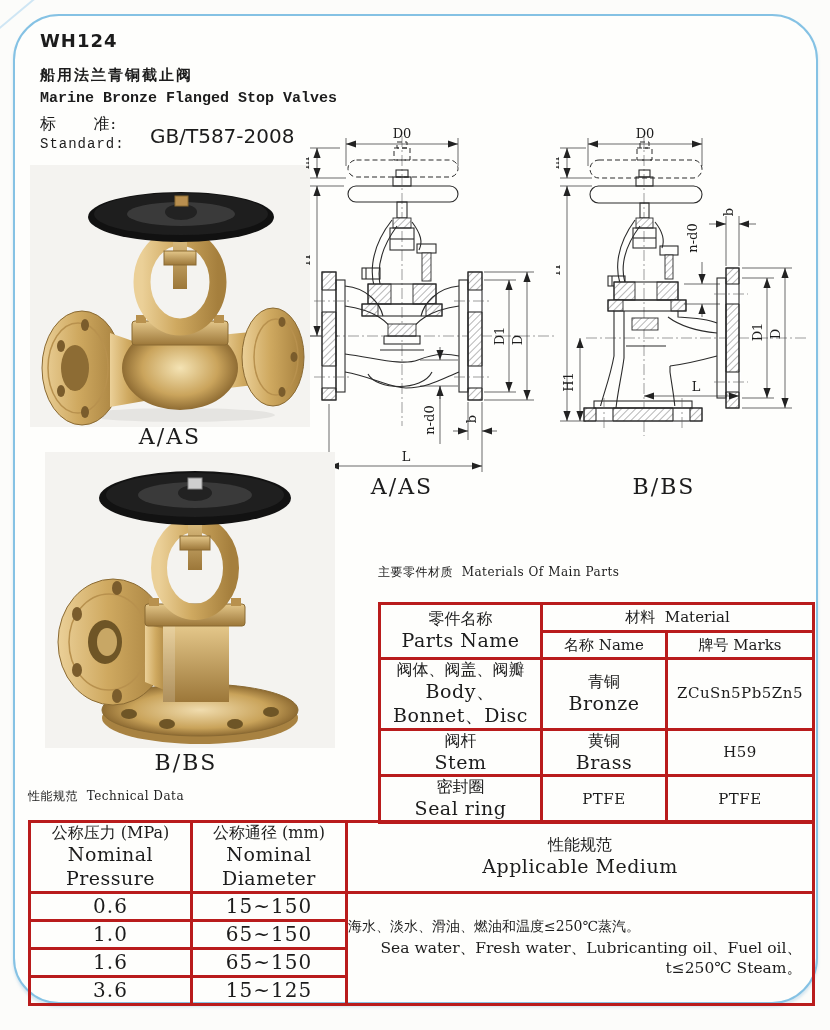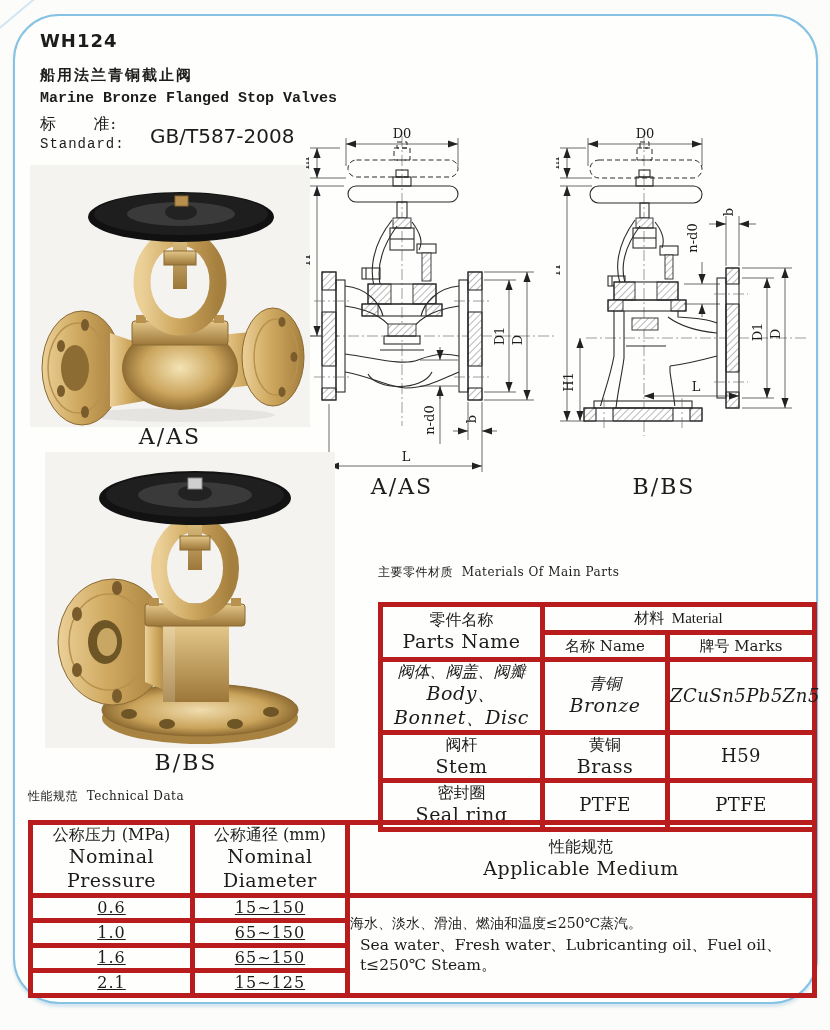--- a/index.html
+++ b/index.html
@@ -20,30 +20,30 @@
   .abs{position:absolute;}
   .model{left:40px;top:30px;font-family:"DejaVu Sans",sans-serif;font-weight:bold;font-size:18px;letter-spacing:1px;}
   .title-zh{left:40px;top:66px;font-family:"DejaVu Sans",sans-serif;font-weight:bold;font-size:15px;letter-spacing:2px;}
   .title-en{left:40px;top:90px;font-family:"Liberation Mono",monospace;font-weight:bold;font-size:15px;}
   .std-zh{left:40px;top:114px;font-size:16px;white-space:pre;letter-spacing:1px;}
   .std-en{left:40px;top:136px;font-family:"Liberation Mono",monospace;font-size:14px;letter-spacing:1px;}
   .std-val{left:150px;top:124px;font-family:"DejaVu Sans",sans-serif;font-weight:normal;font-size:20px;}
   .fig-label{position:absolute;font-size:22px;letter-spacing:2px;text-align:center;}
   .sec-title{position:absolute;font-size:12px;white-space:pre;letter-spacing:.5px;}
   table{border-collapse:collapse;table-layout:fixed;position:absolute;}
-  td{border:5px solid #b91c1c;text-align:center;vertical-align:middle;padding:0;font-size:15px;line-height:1.25;}
+  td{border:3px solid #b91c1c;text-align:center;vertical-align:middle;padding:0;font-size:15px;line-height:1.25;}
   .mat-table{left:378px;top:602px;width:434px;}
   .tech-table{left:28px;top:820px;width:784px;}
   .zh{font-size:16px;}
   .en{font-size:19px;letter-spacing:.5px;}
-  .marks{font-size:18px;letter-spacing:.5px;}
-  .num{font-size:16px;letter-spacing:1px;text-decoration:underline;}
+  .marks{font-size:15px;letter-spacing:.5px;}
+  .num{font-size:20px;letter-spacing:1px;}
   .med-zh{font-size:14px;text-align:left;margin-bottom:3px;}
-  .med-en{font-size:15.5px;text-align:left;padding:0 10px;line-height:1.3;}
-  .ws{white-space:pre;font-family:Liberation Serif, serif;}
+  .med-en{font-size:15.5px;text-align:right;padding:0 10px;line-height:1.3;}
+  .ws{white-space:pre;}
   
   svg .ln{stroke:#2b2b2b;stroke-width:1.1;fill:none;}
   svg .thin{stroke:#2b2b2b;stroke-width:.7;fill:none;}
   svg .dash{stroke:#2b2b2b;stroke-width:1;fill:none;stroke-dasharray:5 3;}
   svg .cl{stroke:#5a5a5a;stroke-width:.6;fill:none;stroke-dasharray:11 3 2 3;}
   svg .hat{fill:url(#hatch);stroke:#2b2b2b;stroke-width:.9;}
   svg .dtx{font-family:"DejaVu Serif",serif;font-size:13px;fill:#1c1c1c;}
 </style>
 </head>
 <body>
@@ -440,21 +440,21 @@
     <td rowspan="2">
       <div class="zh">零件名称</div>
       <div class="en">Parts Name</div>
     </td>
     <td colspan="2" class="ws">材料  Material</td>
   </tr>
   <tr style="height:27px;">
     <td>名称 Name</td>
     <td>牌号 Marks</td>
   </tr>
-  <tr style="height:44px;font-style:italic;">
+  <tr style="height:44px;">
     <td>
       <div class="zh">阀体、阀盖、阀瓣</div>
       <div class="en">Body、Bonnet、Disc</div>
     </td>
     <td>
       <div class="zh">青铜</div>
       <div class="en">Bronze</div>
     </td>
     <td class="marks">ZCuSn5Pb5Zn5</td>
   </tr>
@@ -513,17 +513,17 @@
   </tr>
   <tr style="height:23px;">
     <td class="num">1.0</td>
     <td class="num">65~150</td>
   </tr>
   <tr style="height:23px;">
     <td class="num">1.6</td>
     <td class="num">65~150</td>
   </tr>
   <tr style="height:23px;">
-    <td class="num">2.1</td>
+    <td class="num">3.6</td>
     <td class="num">15~125</td>
   </tr>
 </tbody>
   </table>
 
 </body></html>

